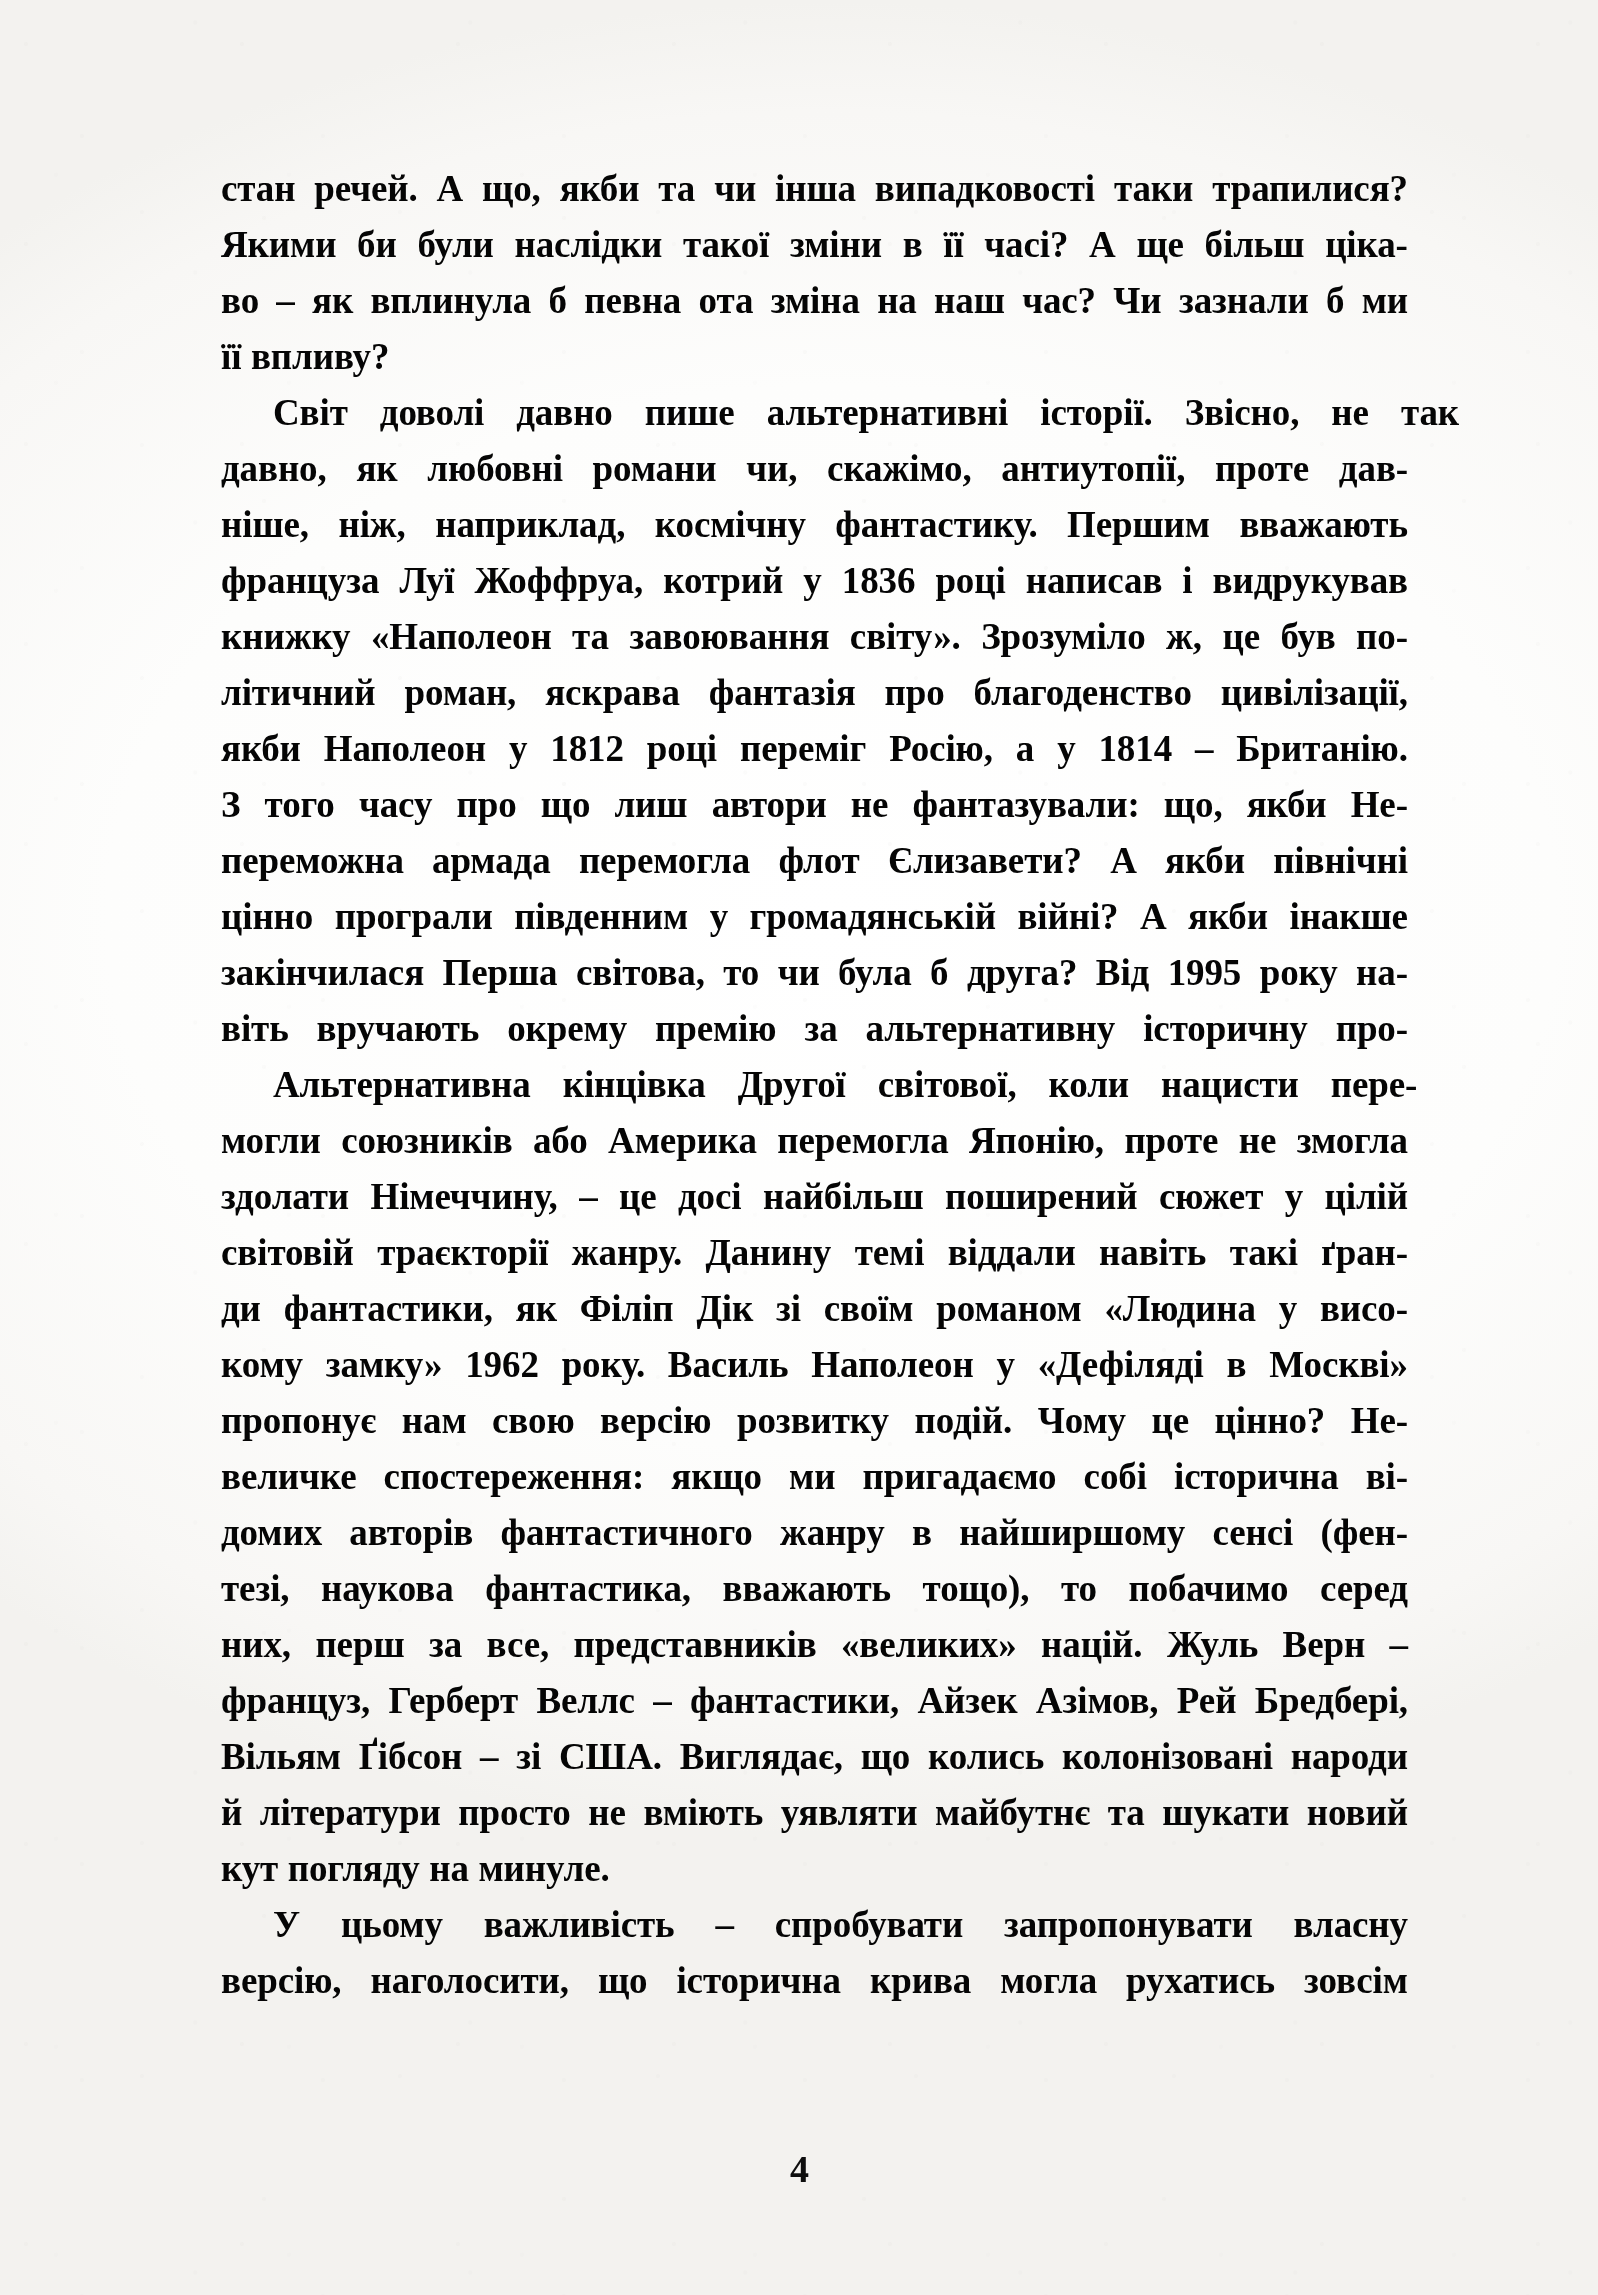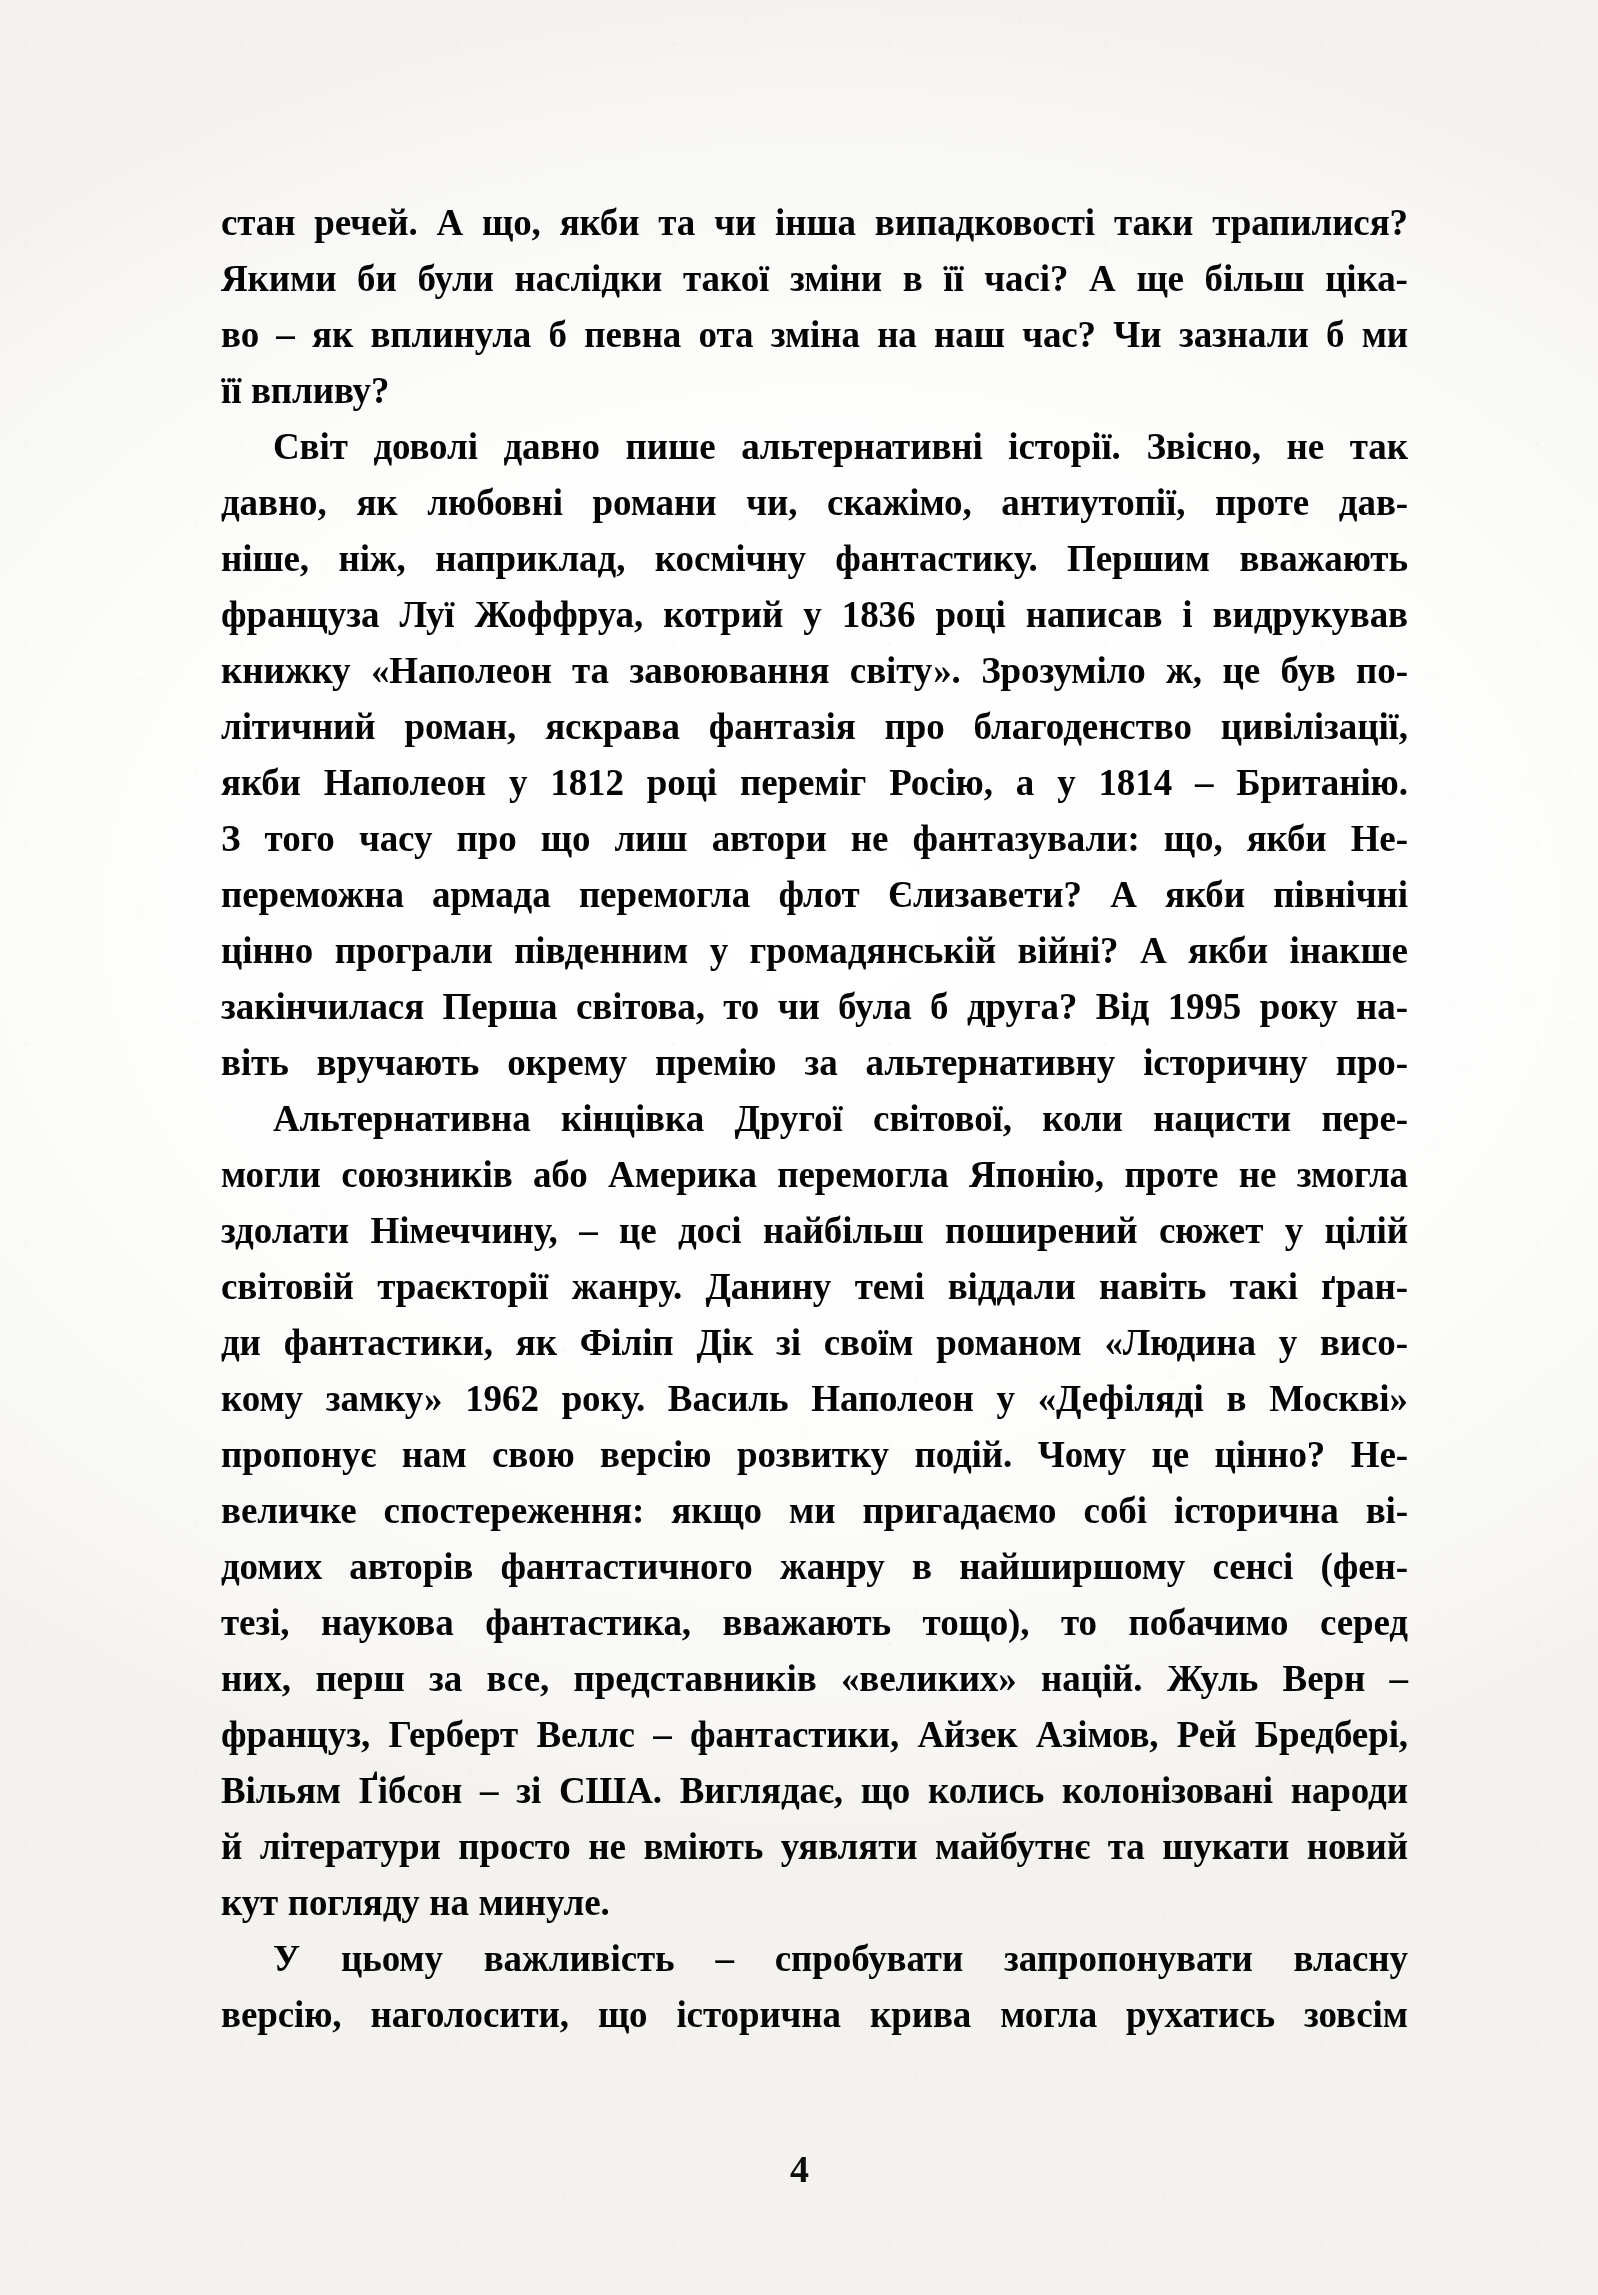--- a/index.html
+++ b/index.html
@@ -36,21 +36,20 @@
       radial-gradient(circle at 24% 84%, rgba(150,148,142,.04) 0 1.7px, transparent 2.5px);
     background-size: 216px 200px, 275px 250px, 241px 216px, 300px 283px, 258px 233px, 233px 208px;
   }
 
   
   #text-column {
     position: absolute;
     left: 221px;
     top: 161px;
     width: 1187px;
-    margin-top: 34px;
   }
 
   .para {
     margin: 0;
     text-align: justify;
     text-align-last: left;
     font-size: 37px;
     line-height: 56px;
     letter-spacing: -0.1px;
     word-spacing: 0.4px;
@@ -68,21 +67,21 @@
     font-size: 37px;
     line-height: 56px;
     font-weight: 600;
   }
   .line.j {
     display: flex;
     justify-content: space-between;
     white-space: normal;
   }
   .line.j > span { white-space: pre; }
-  .line.ind { padding-left: 52px; }
+  .line.ind { padding-left: 52px; gap: 32px; }
 
   
   #text-column, #page-number {
     filter: blur(0.2px) contrast(1.12);
   }
 
   #page-number {
     position: absolute;
     left: 0;
     right: 0;

